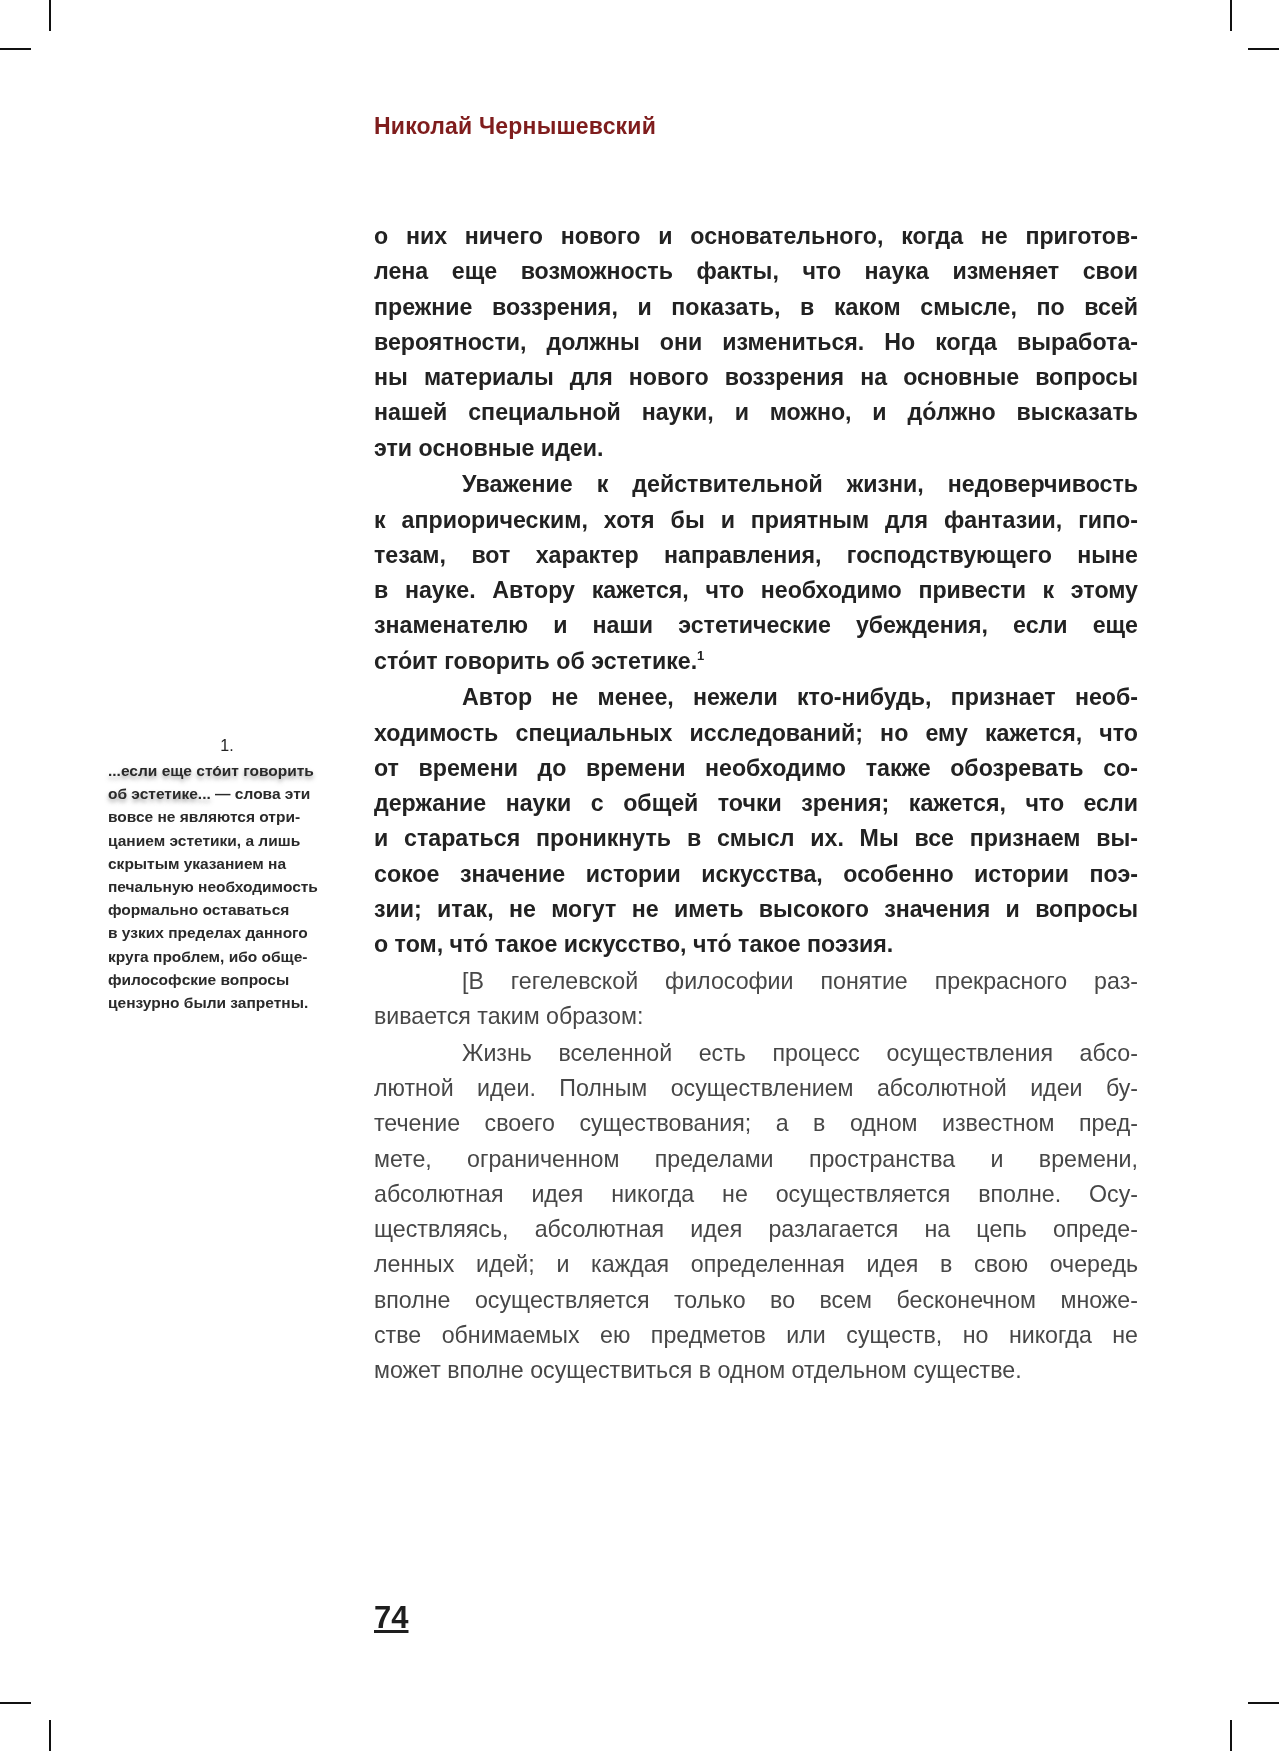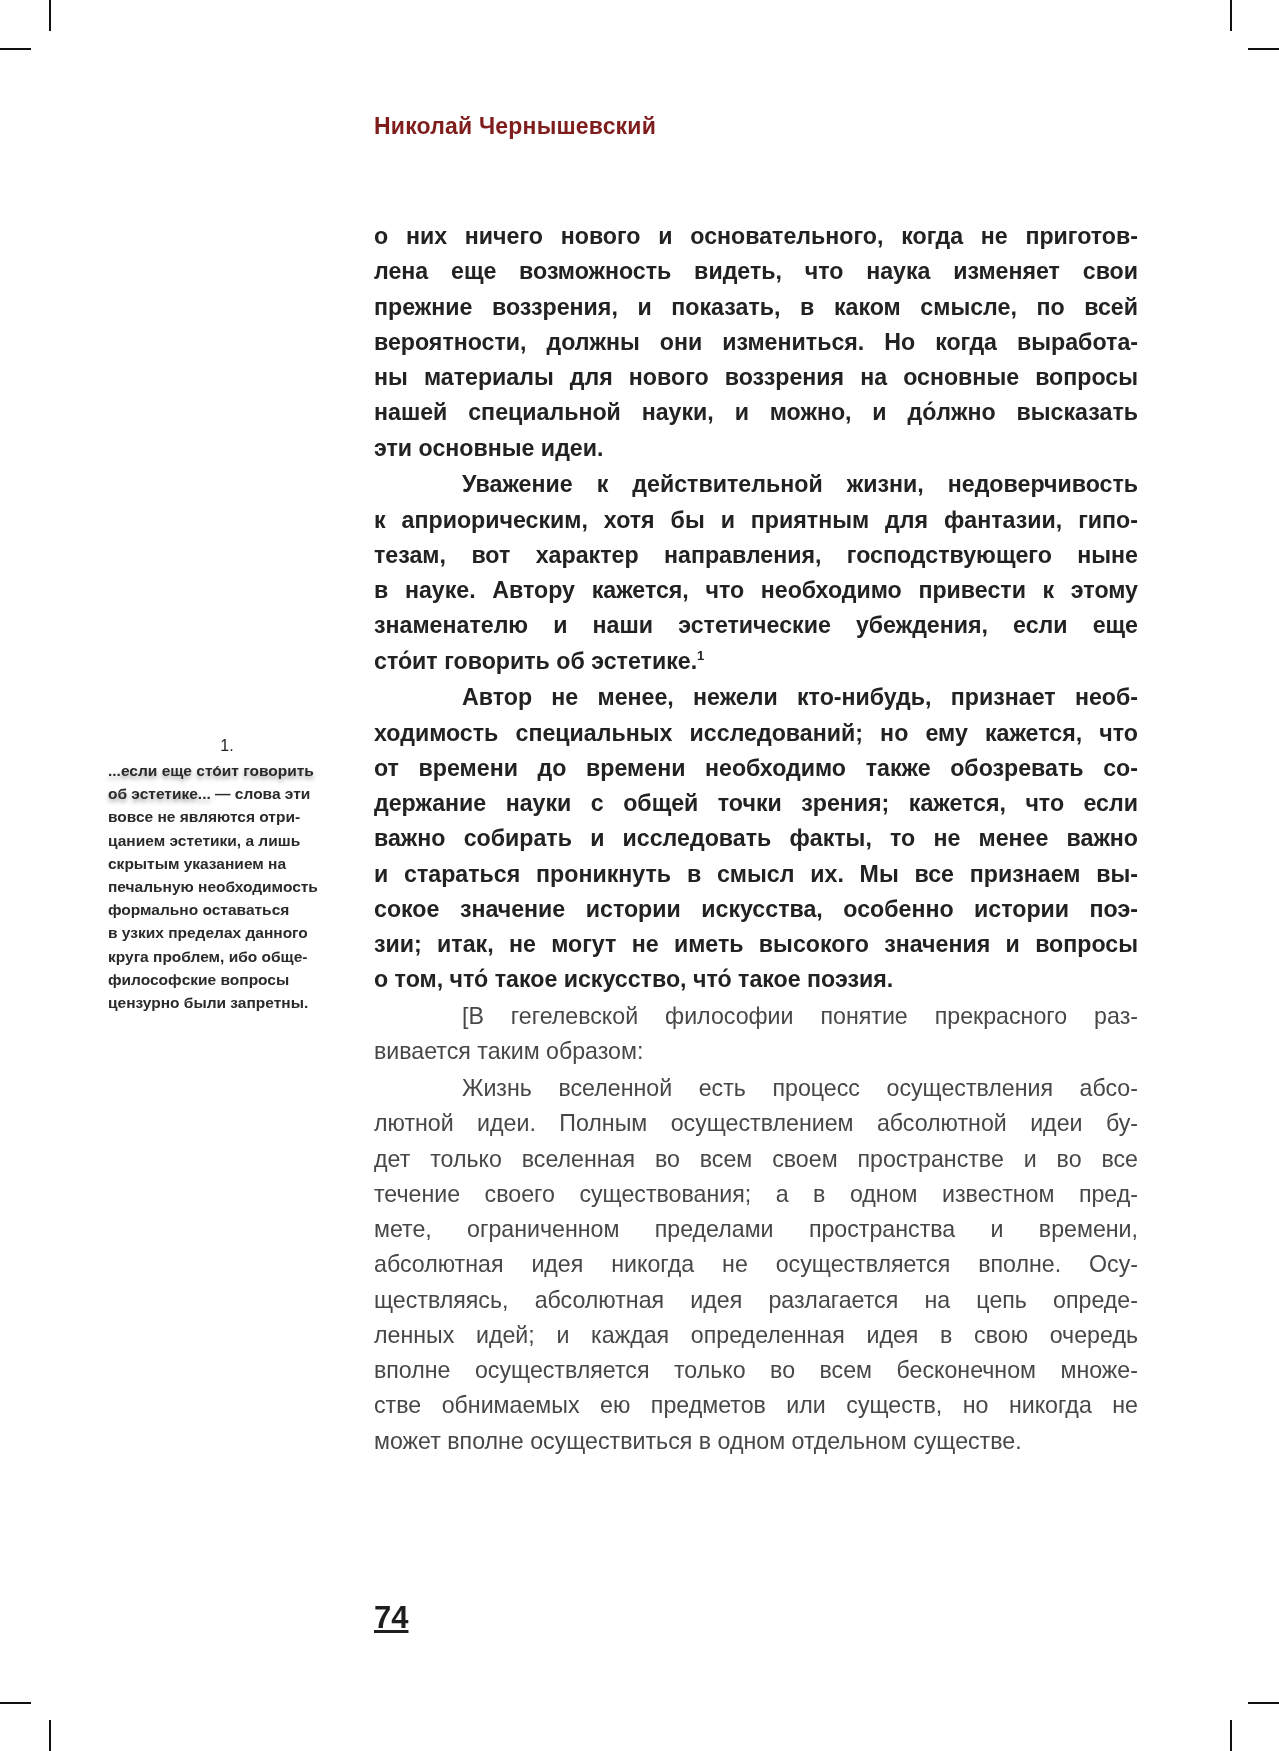--- a/index.html
+++ b/index.html
@@ -57,21 +57,21 @@
 <div class="crop" style="left:49px;top:1720px;width:1.5px;height:31px;"></div>
 <div class="crop" style="left:1248px;top:1702px;width:31px;height:1.5px;"></div>
 <div class="crop" style="left:1230px;top:1720px;width:1.5px;height:31px;"></div>
 
 <div class="running-head">Николай Чернышевский</div>
 
 <div class="body-col">
 
   <div>
     <div class="line b">о них ничего нового и основательного, когда не приготов-</div>
-    <div class="line b">лена еще возможность видеть, что наука изменяет свои</div>
+    <div class="line b">лена еще возможность факты, что наука изменяет свои</div>
     <div class="line b">прежние воззрения, и показать, в каком смысле, по всей</div>
     <div class="line b">вероятности, должны они измениться. Но когда выработа-</div>
     <div class="line b">ны материалы для нового воззрения на основные вопросы</div>
     <div class="line b">нашей специальной науки, и можно, и до́лжно высказать</div>
     <div class="line b last">эти основные идеи.</div>
   </div>
   <div class="para-gap"></div>
 
   <div>
     <div class="line b indent">Уважение к действительной жизни, недоверчивость</div>
@@ -81,38 +81,36 @@
     <div class="line b">знаменателю и наши эстетические убеждения, если еще</div>
     <div class="line b last"><span>сто́ит говорить об эстетике.</span><sup class="fn">1</sup></div>
   </div>
   <div class="para-gap"></div>
 
   <div>
     <div class="line b indent">Автор не менее, нежели кто-нибудь, признает необ-</div>
     <div class="line b">ходимость специальных исследований; но ему кажется, что</div>
     <div class="line b">от времени до времени необходимо также обозревать со-</div>
     <div class="line b">держание науки с общей точки зрения; кажется, что если</div>
-    <div class="line b">важно собирать и исследовать факты, то не менее важно</div>
     <div class="line b">и стараться проникнуть в смысл их. Мы все признаем вы-</div>
     <div class="line b">сокое значение истории искусства, особенно истории поэ-</div>
     <div class="line b">зии; итак, не могут не иметь высокого значения и вопросы</div>
     <div class="line b last">о том, что́ такое искусство, что́ такое поэзия.</div>
   </div>
   <div class="para-gap"></div>
 
   <div>
     <div class="line r indent">[В гегелевской философии понятие прекрасного раз-</div>
     <div class="line r last">вивается таким образом:</div>
   </div>
   <div class="para-gap"></div>
 
   <div>
     <div class="line r indent">Жизнь вселенной есть процесс осуществления абсо-</div>
     <div class="line r">лютной идеи. Полным осуществлением абсолютной идеи бу-</div>
-    <div class="line r">дет только вселенная во всем своем пространстве и во все</div>
     <div class="line r">течение своего существования; а в одном известном пред-</div>
     <div class="line r">мете, ограниченном пределами пространства и времени,</div>
     <div class="line r">абсолютная идея никогда не осуществляется вполне. Осу-</div>
     <div class="line r">ществляясь, абсолютная идея разлагается на цепь опреде-</div>
     <div class="line r">ленных идей; и каждая определенная идея в свою очередь</div>
     <div class="line r">вполне осуществляется только во всем бесконечном множе-</div>
     <div class="line r">стве обнимаемых ею предметов или существ, но никогда не</div>
     <div class="line r last">может вполне осуществиться в одном отдельном существе.</div>
   </div>
   <div class="para-gap"></div>

